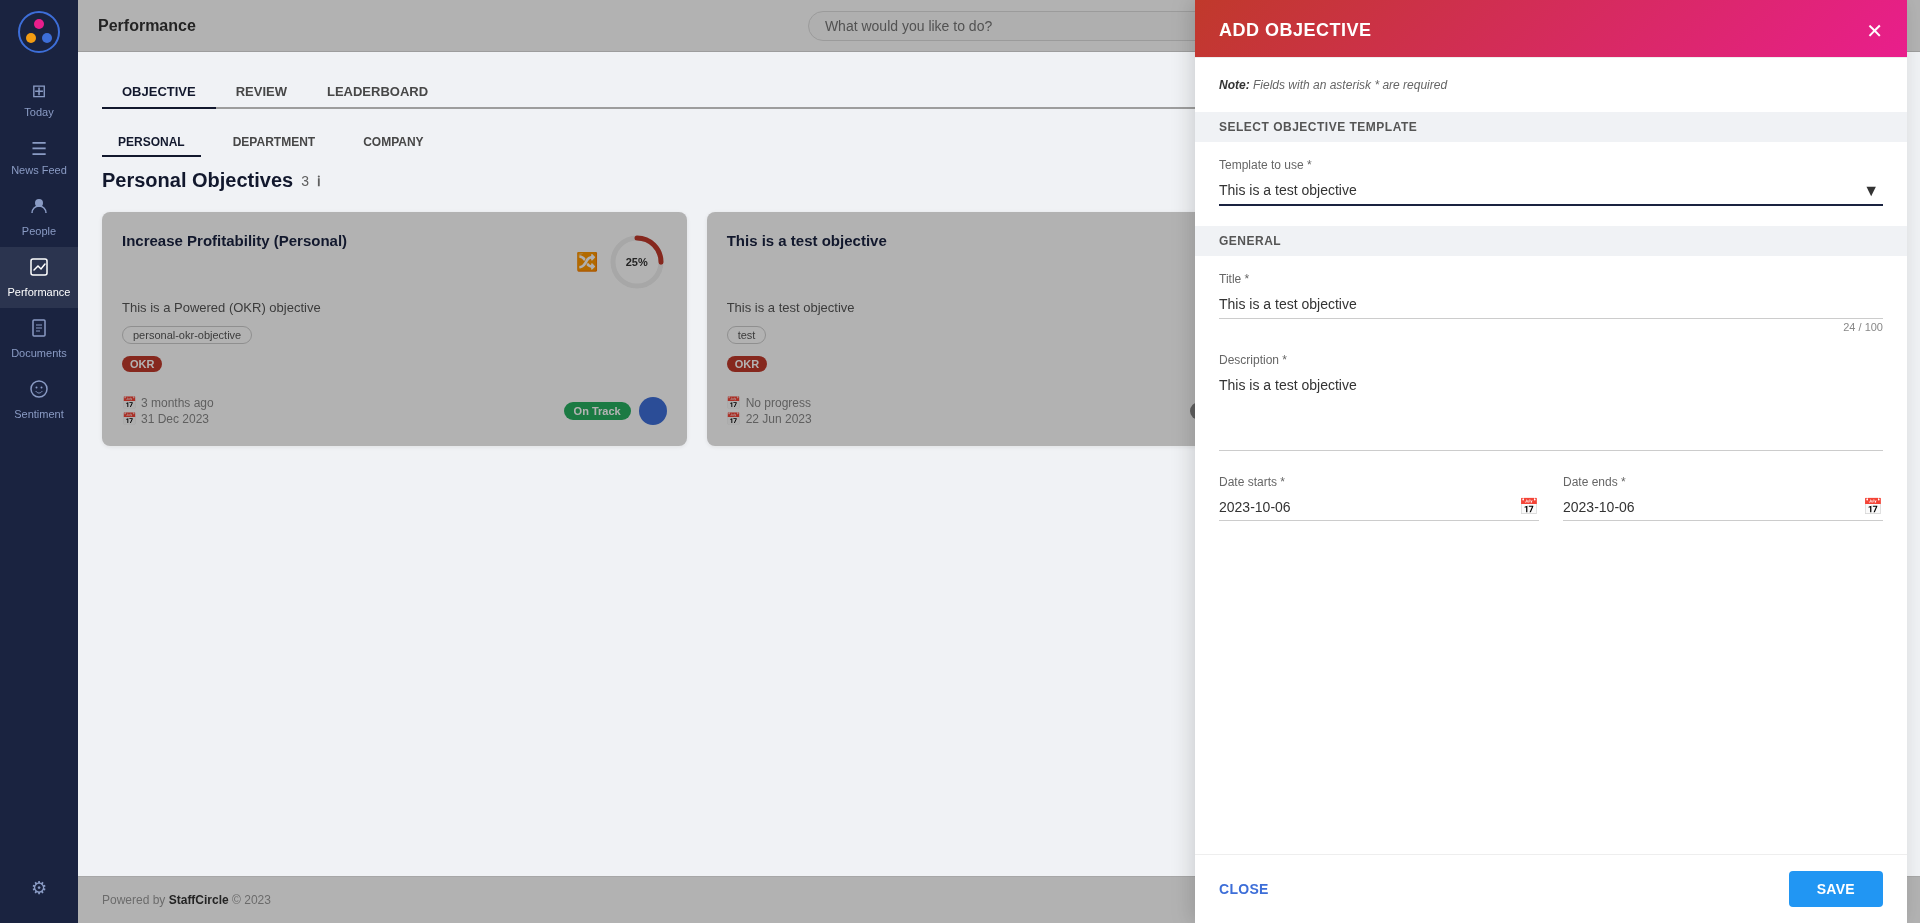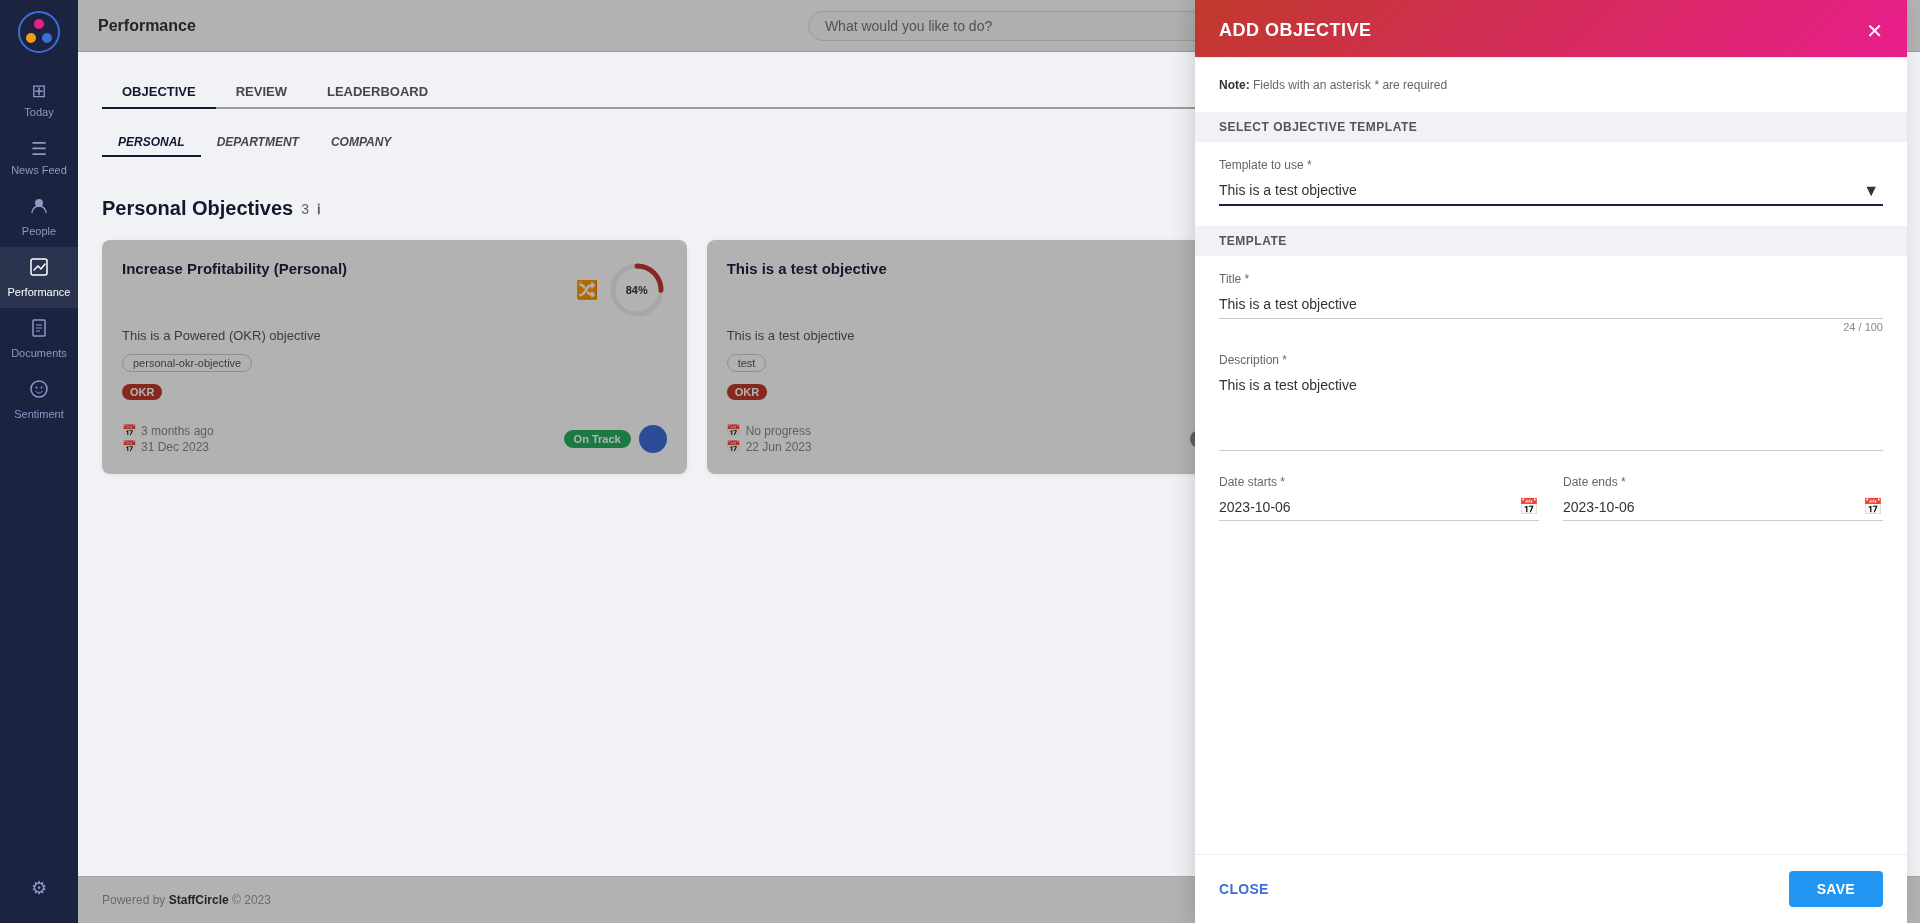--- a/index.html
+++ b/index.html
@@ -115,23 +115,22 @@
       cursor: pointer;
       border-bottom: 2px solid transparent;
       margin-bottom: -2px;
     }
     .tab-primary.active {
       color: #1a2340;
       border-bottom: 2px solid #1a2340;
     }
     .tabs-secondary {
       display: flex;
-      gap: 0;
-      margin-bottom: 40px;
-      font-style: italic;
+      gap: 16px;
+      margin-bottom: 12px;
     }
     .tab-secondary {
       padding: 6px 16px;
       font-size: 12px;
       font-weight: 600;
       color: #666;
       cursor: pointer;
       border-bottom: 2px solid transparent;
     }
     .tab-secondary.active {
@@ -317,20 +316,21 @@
     }
     .panel-body {
       flex: 1;
       overflow-y: auto;
       padding: 20px 24px;
     }
     .panel-note {
       font-size: 12px;
       color: #666;
       margin-bottom: 20px;
+      font-style: italic;
     }
     .panel-note strong {
       font-weight: 700;
       color: #333;
     }
 
     
     .panel-section-header {
       background: #f0f2f5;
       padding: 8px 12px;
@@ -578,21 +578,21 @@
           <div>
             <div class="card-title">Increase Profitability (Personal)</div>
           </div>
           <div style="display:flex;align-items:center;gap:8px;">
             <span style="font-size:18px;">🔀</span>
             <div class="progress-ring-wrap">
               <svg width="60" height="60">
                 <circle cx="30" cy="30" r="24" fill="none" stroke="#eee" stroke-width="5"></circle>
                 <circle cx="30" cy="30" r="24" fill="none" stroke="#c0392b" stroke-width="5" stroke-dasharray="37.7 113.1" stroke-linecap="round"></circle>
               </svg>
-              <span class="progress-text">84%</span>
+              <span class="progress-text">25%</span>
             </div>
           </div>
         </div>
         <div class="card-desc">This is a Powered (OKR) objective</div>
         <span class="card-tag">personal-okr-objective</span>
         <br>
         <span class="card-badge">OKR</span>
         <div class="card-footer">
           <div class="card-date-block">
             <div class="card-date">
@@ -697,21 +697,21 @@
     <div class="form-group">
       <label class="form-label">
         <span>Template to use *</span>
       </label>
       <div class="form-select-wrap">
         <select><option>This is a test objective</option><option>Increase Profitability (Personal)</option><option>Other Template</option></select>
         <span class="select-arrow">▼</span>
       </div>
     </div>
 
-    <div class="panel-section-header">TEMPLATE</div>
+    <div class="panel-section-header">GENERAL</div>
 
     <div class="form-group">
       <label class="form-label">
         <span>Title *</span>
       </label>
       <input class="form-control" type="text" value="This is a test objective" style="">
       <div class="char-count">24 / 100</div>
     </div>
 
     <div class="form-group">

